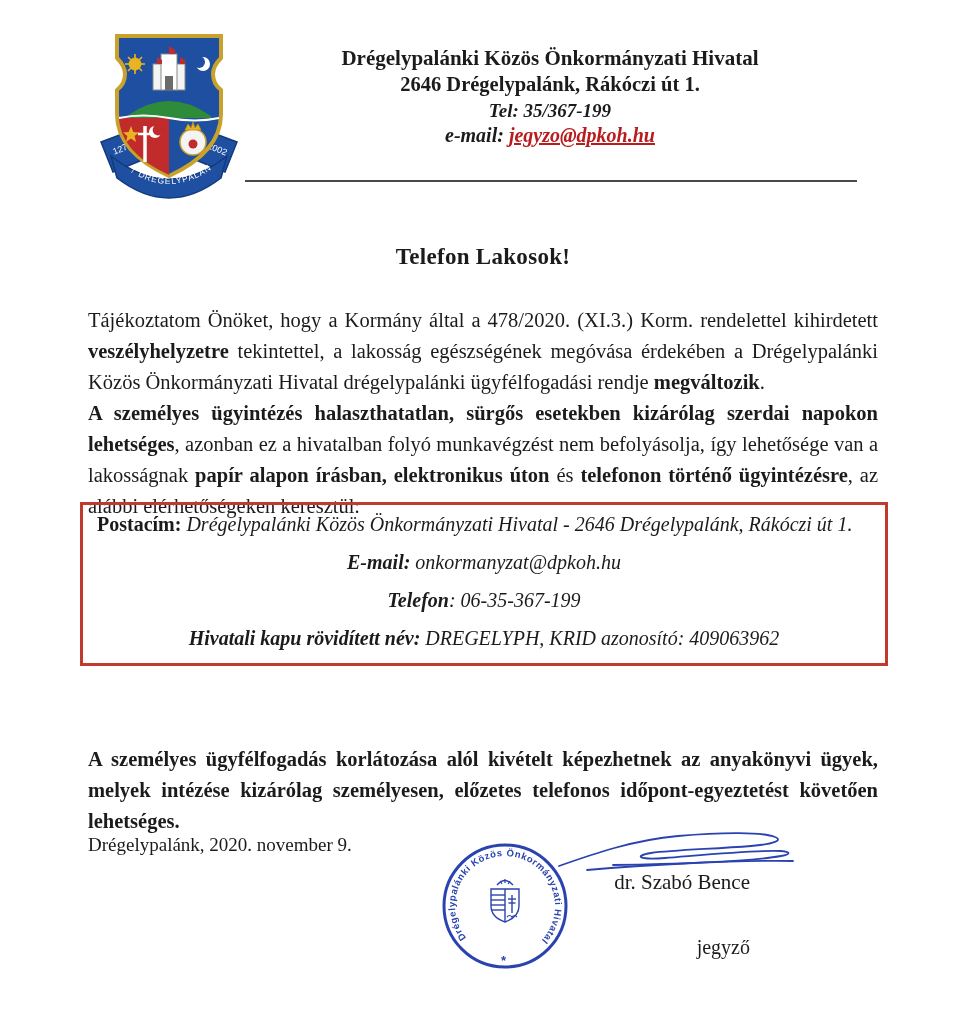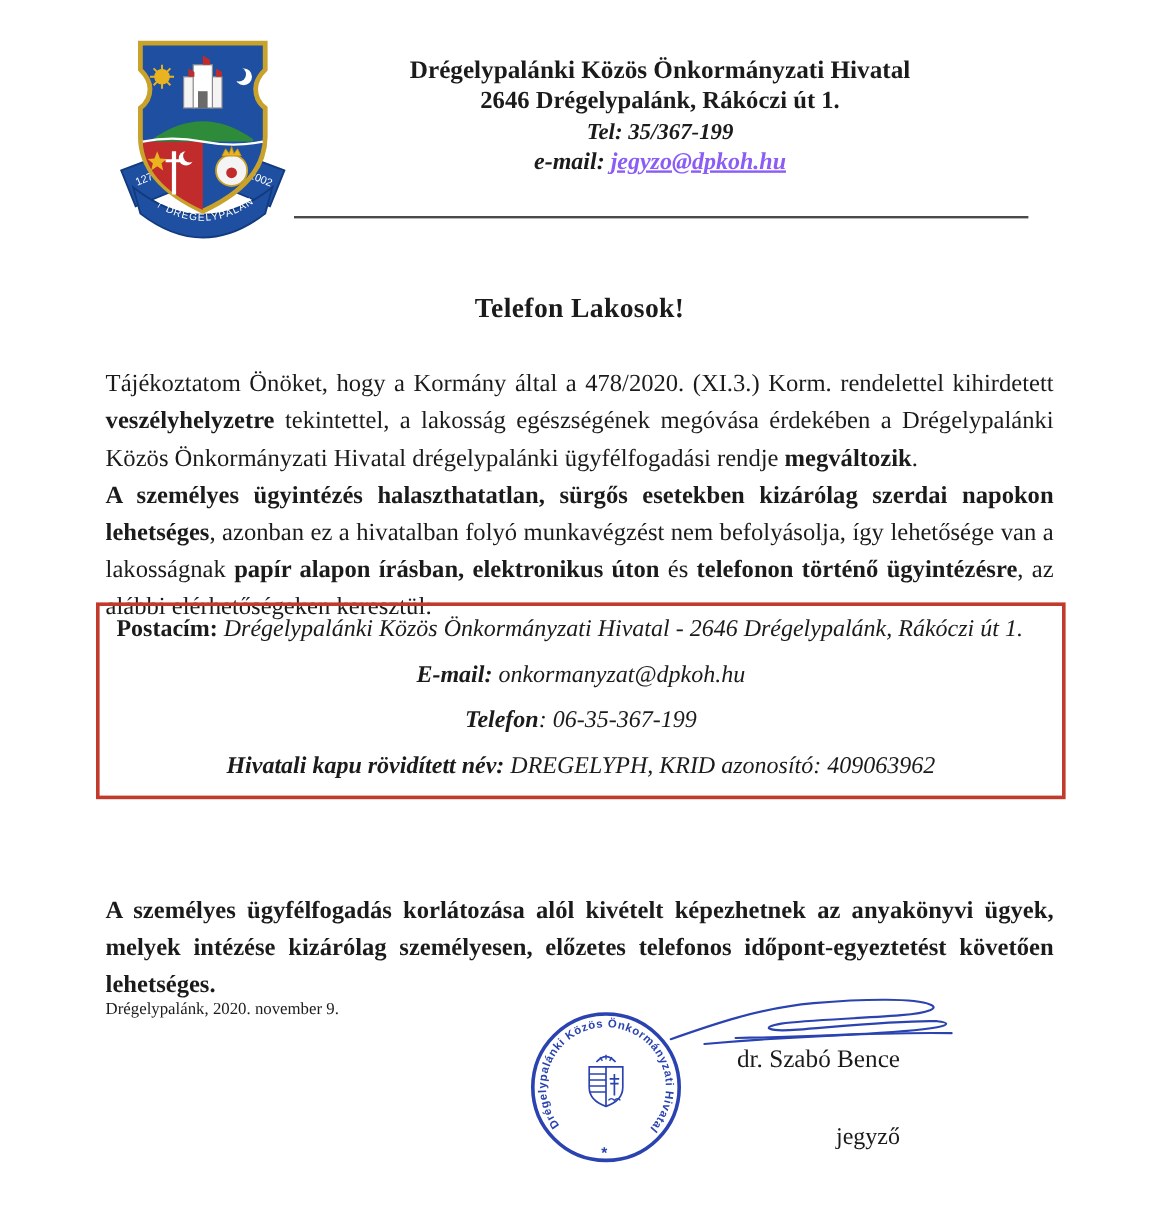--- a/index.html
+++ b/index.html
@@ -6,41 +6,41 @@
   body{width:967px;height:1024px;font-family:"Liberation Serif","DejaVu Serif",serif;color:#1b1b1b;}
   .page{position:relative;width:967px;height:1024px;background:#ffffff;overflow:hidden;}
 
   
   .crest{position:absolute;left:93px;top:28px;width:152px;height:176px;}
   .header-text{position:absolute;left:260px;top:46px;width:580px;text-align:center;line-height:1.22;}
   .hl1{font-size:21px;font-weight:bold;}
   .hl2{font-size:20.5px;font-weight:bold;}
   .hl3{font-size:19px;font-weight:bold;font-style:italic;margin-top:2px;}
   .hl4{font-size:20px;font-weight:bold;font-style:italic;margin-top:1px;}
-  .email-link{color:#8b5cf6;text-decoration:underline;font-weight:bold;font-style:italic;}
+  .email-link{color:#b91c1c;text-decoration:underline;font-weight:bold;font-style:italic;}
   .divider{position:absolute;left:245px;top:180px;width:612px;height:2px;background:#4a4a4a;}
 
   
   .col{position:absolute;left:88px;width:790px;}
   .salutation{top:244px;text-align:center;font-size:23px;font-weight:bold;letter-spacing:.3px;}
   .para{font-size:20.5px;line-height:31px;text-align:justify;}
   .para1{top:284px;}
   .para2{top:377px;}
   .para3{top:723px;font-weight:bold;}
   .seg-b{font-weight:bold;}
   .seg-i{font-style:italic;}
 
   
   .contact-box{position:absolute;left:80px;top:502px;width:808px;height:164px;box-sizing:border-box;
     border:3px solid #c23a2b;padding:8px 12px 8px 12px;}
   .box-line{font-size:20px;line-height:22px;margin-bottom:16px;text-align:center;}
   .box-line.first{text-align:left;padding-left:2px;}
 
   
-  .dateline{position:absolute;left:88px;top:834px;font-size:14px;text-align:center;}
+  .dateline{position:absolute;left:88px;top:834px;font-size:19px;text-align:center;}
   .stamp{position:absolute;left:440px;top:841px;width:130px;height:130px;}
   .signature-scribble{position:absolute;left:553px;top:830px;width:250px;height:46px;}
   .signatory{position:absolute;left:560px;top:870px;width:190px;text-align:right;line-height:1.2;}
   .sig-name{font-size:21px;}
   .sig-title{font-size:20px;margin-top:40px;}
 </style>
 </head>
 <body>
 
 <div class="page">

